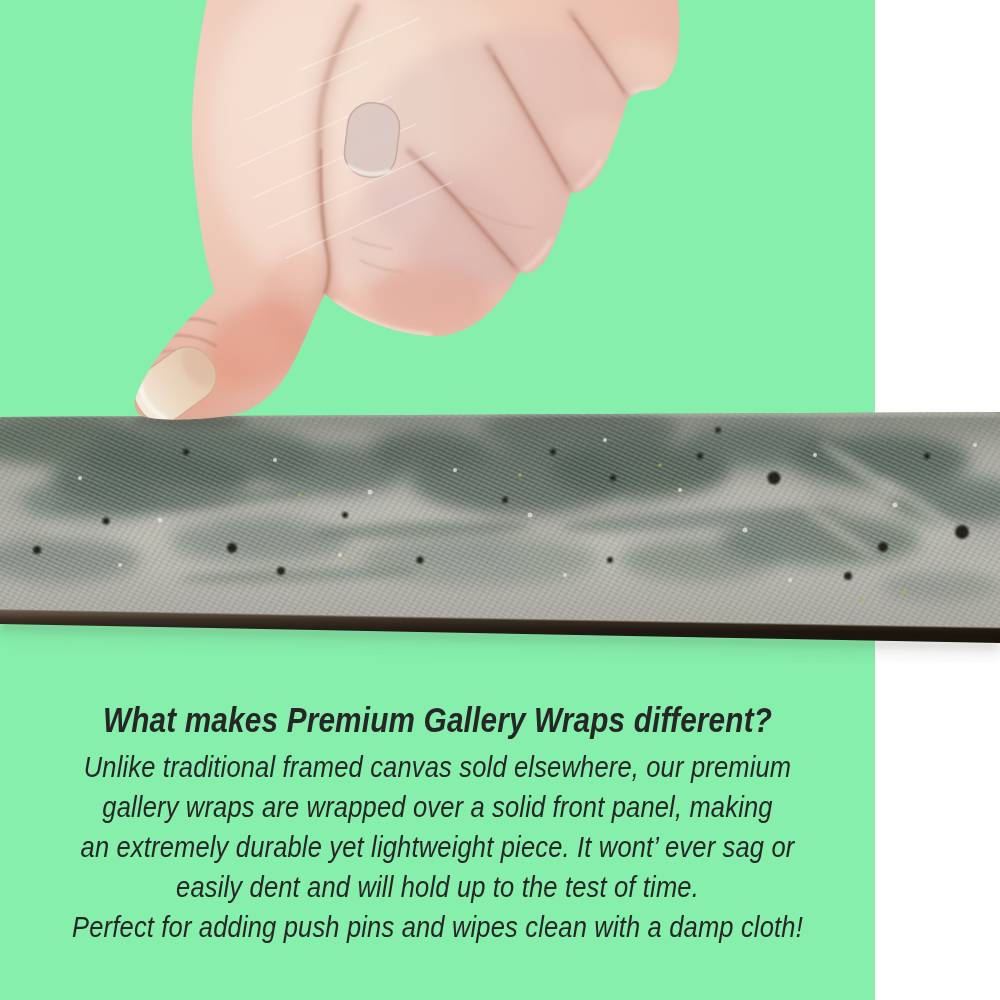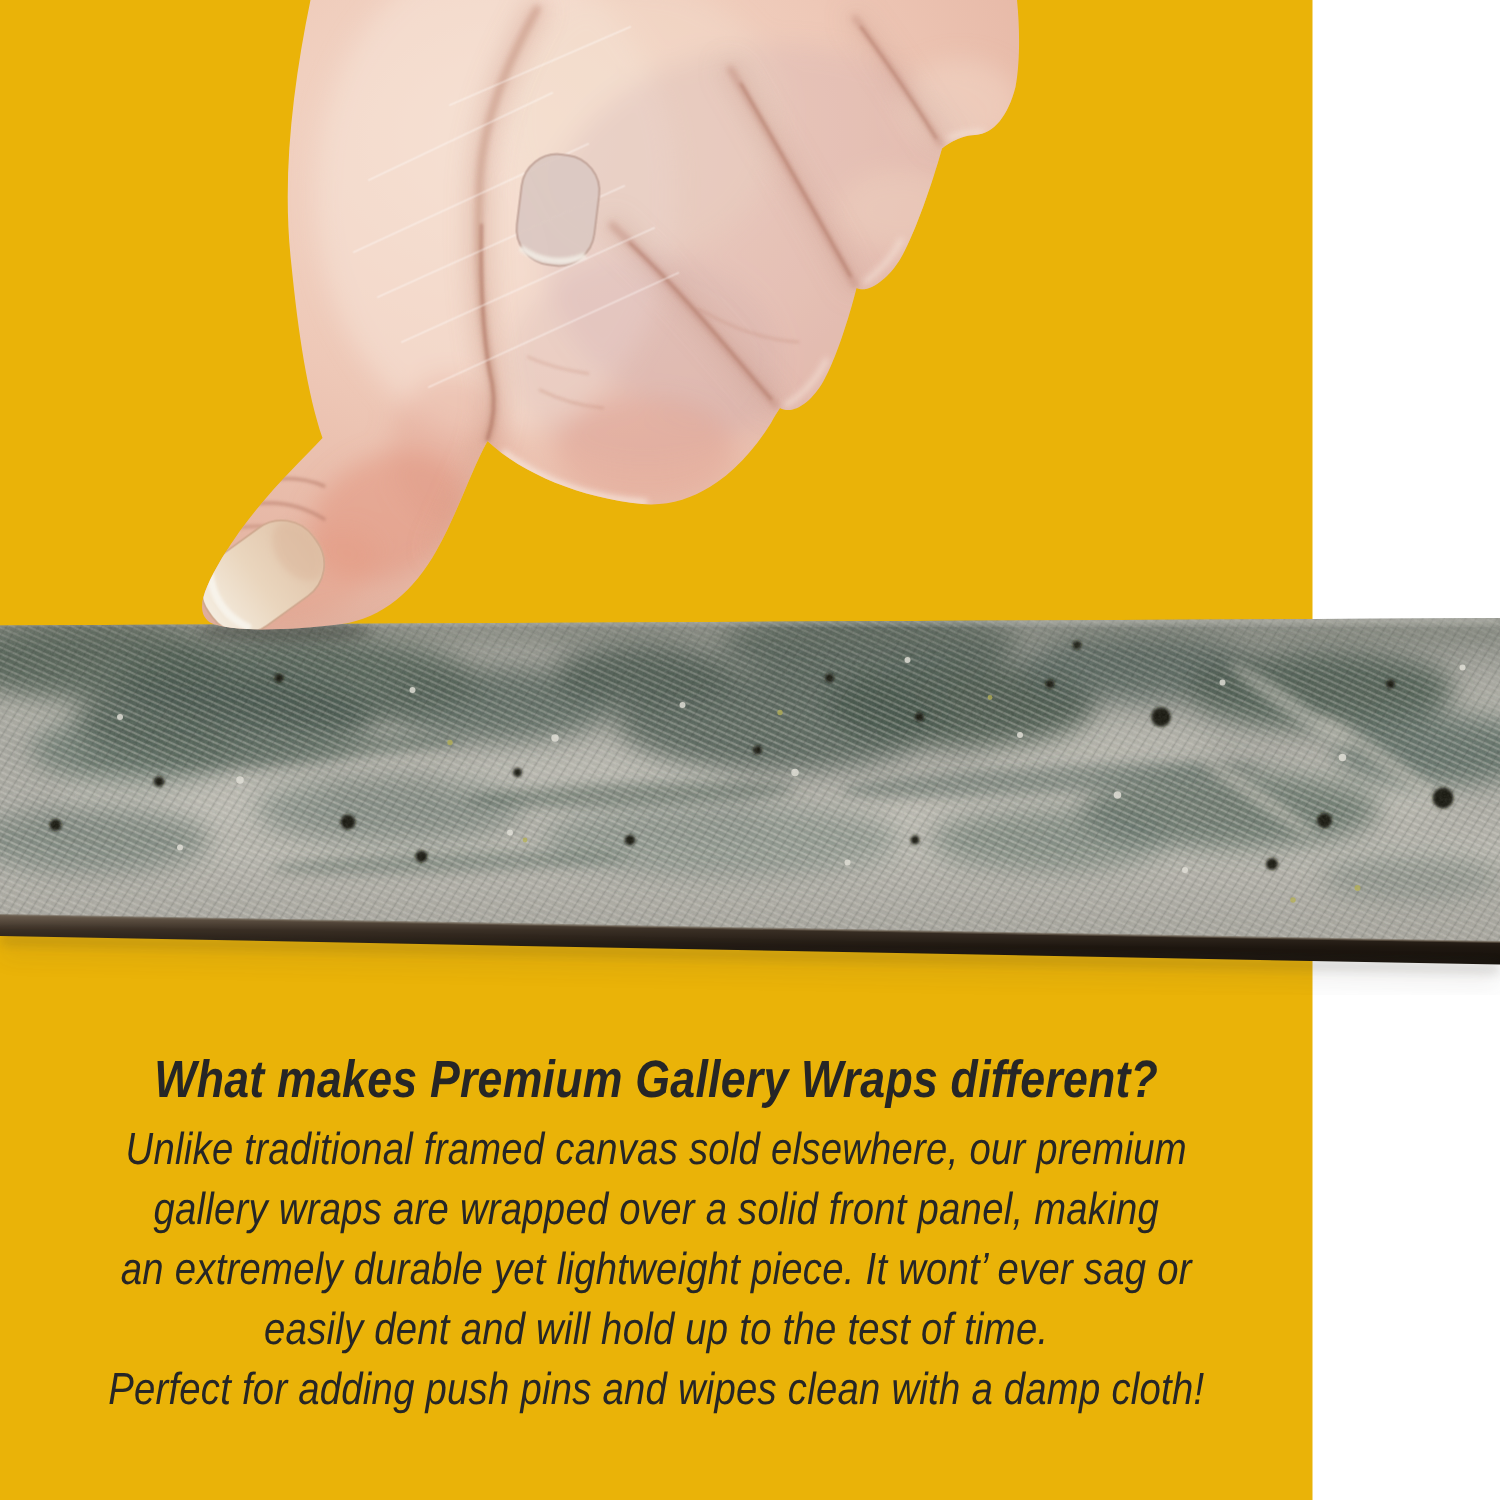--- a/index.html
+++ b/index.html
@@ -1,20 +1,20 @@
 <!DOCTYPE html>
 <html><head>
 <meta charset="utf-8">
 <style>
   html,body{margin:0;padding:0;}
   body{
     width:1000px;height:1000px;background:#ffffff;overflow:hidden;
     font-family:"Liberation Sans", sans-serif;
   }
-  .stage{width:875px;height:1000px;position:relative;background:#eab308;}
+  .stage{width:875px;height:1000px;position:relative;background:#86efac;}
   figure.photo{margin:0;padding:0;line-height:0;}
   .caption{
     margin-top:36px;
     text-align:center;
     font-style:italic;
     color:#262626;
     transform:scaleX(.85);
     transform-origin:50% 0;
   }
   .caption h1{

